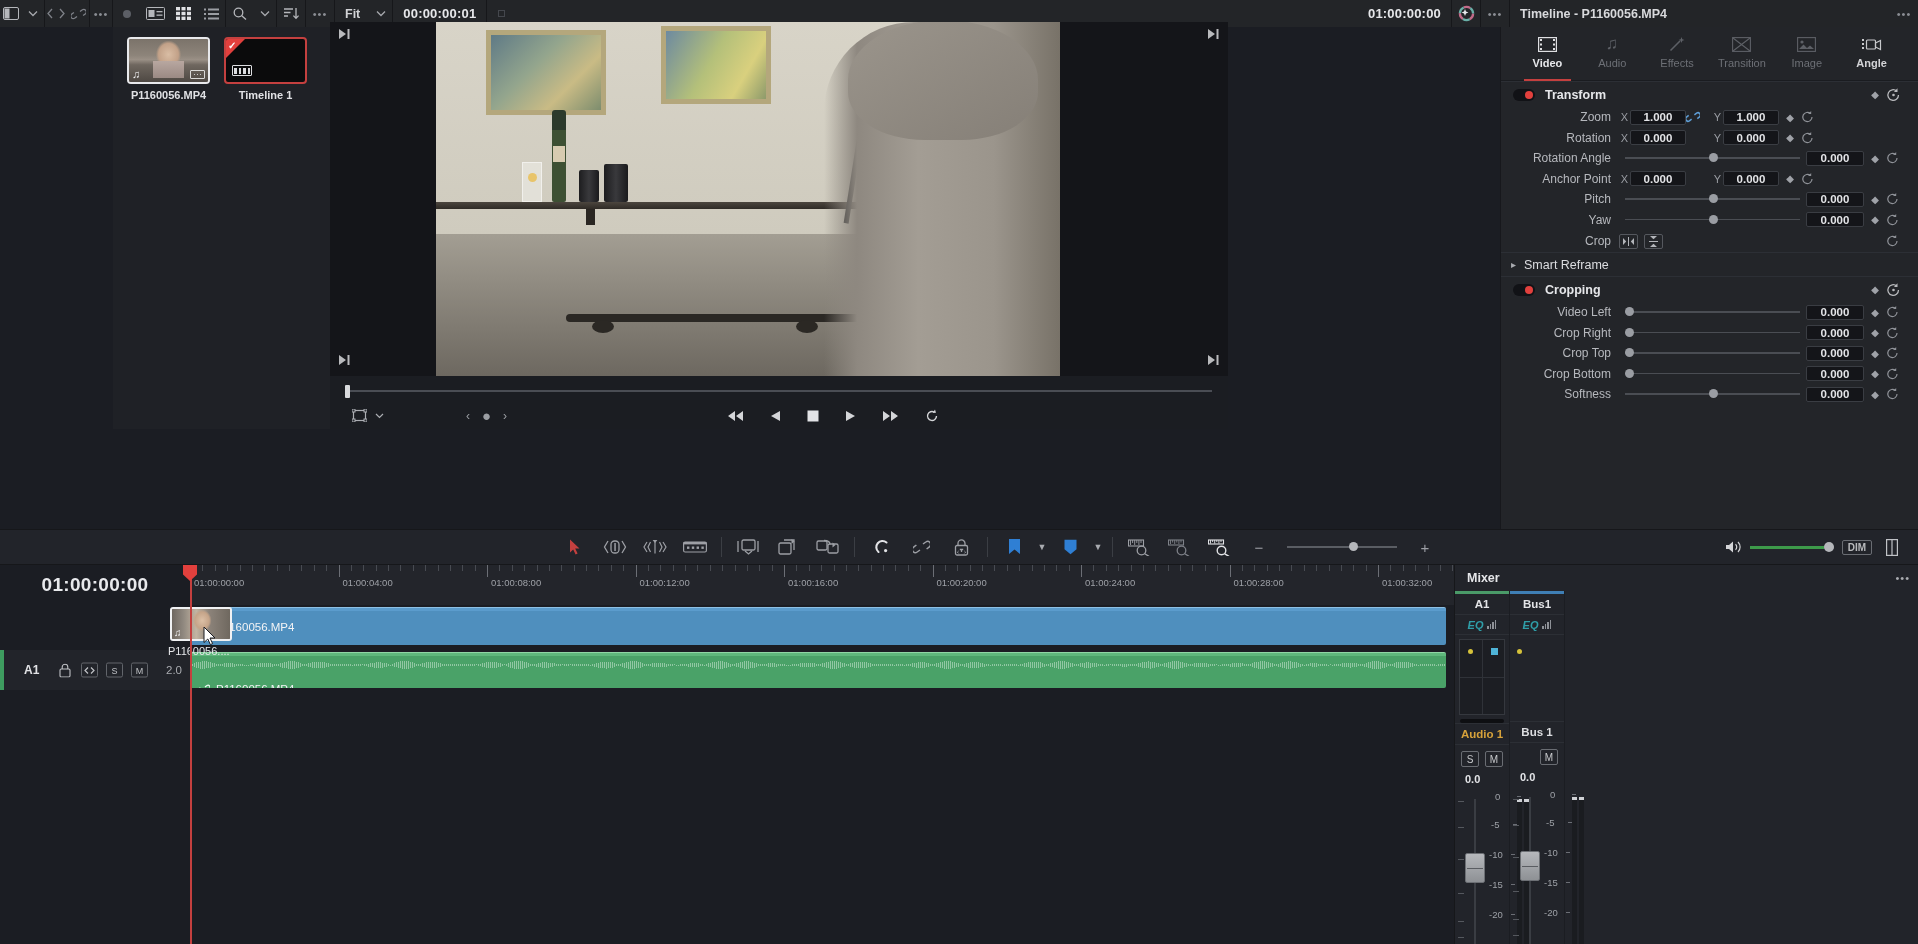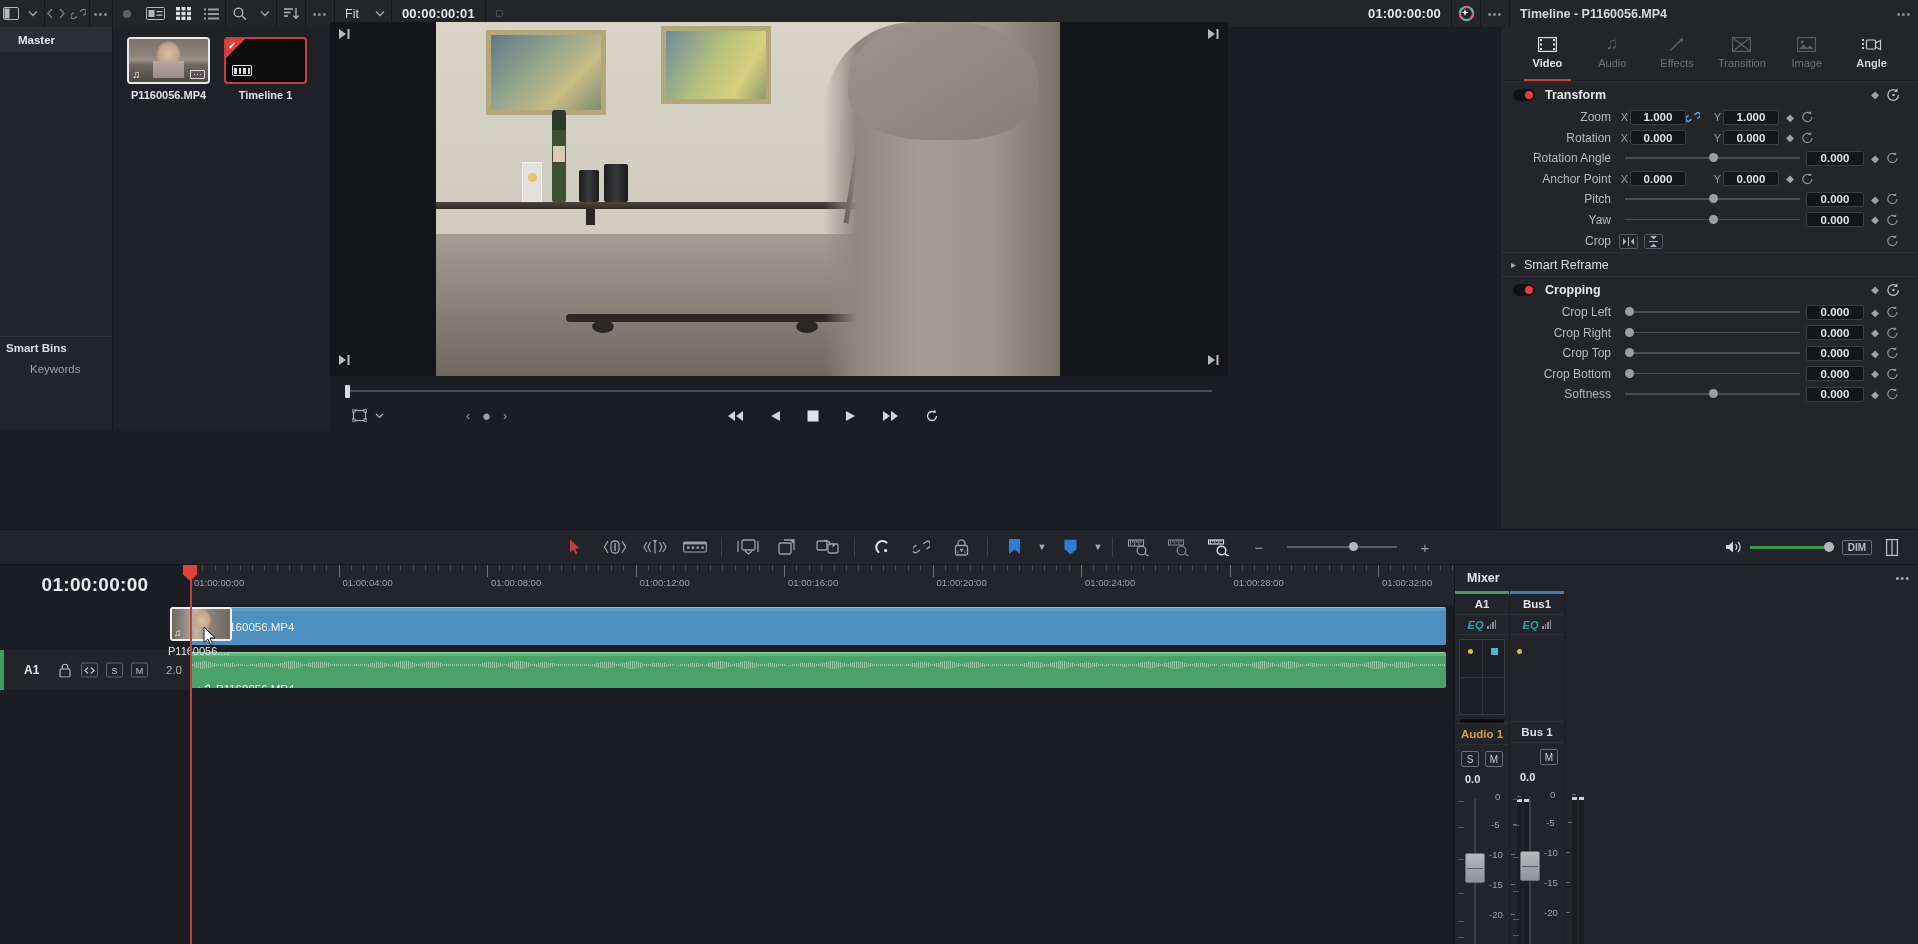--- a/index.html
+++ b/index.html
@@ -18,21 +18,21 @@
     position: absolute; left: 0; top: 0; width: 1918px; height: 27px;
     background: #232528; display: flex; align-items: center;
   }
   .tb-sep { width: 1px; height: 27px; background: #16171a; }
   .tb-btn {
     width: 28px; height: 27px; display: flex; align-items: center; justify-content: center;
     color: #8a8d93;
   }
   .tb-btn.w22 { width: 22px; }
   .tb-btn.active { color: #d8d9dc; }
-  .tb-label { font-size: 12.5px; color: #d2d3d6; font-weight: normal; padding: 0 10px; }
+  .tb-label { font-size: 12.5px; color: #d2d3d6; font-weight: bold; padding: 0 10px; }
   .tb-tc {
     font-size: 13px; color: #e6e7ea; font-weight: bold; letter-spacing: .2px;
     padding: 0 10px; font-family: "Liberation Sans", sans-serif;
   }
   .tb-spacer { flex: 1; }
   .tb-dot { width: 8px; height: 8px; border-radius: 50%; background: #5c5f66; }
   .tb-lilbox { width: 7px; height: 7px; border: 1px solid #44474d; }
   .insp-title { font-size: 12.5px; font-weight: bold; color: #d8d9dc; padding-left: 10px; }
 
   
@@ -515,25 +515,20 @@
         <path d="M7 4l1 2.4L10.4 7.4 8 8.5 7 11 6 8.5 3.6 7.4 6 6.4z" fill="#e8e9ec"></path>
       </svg>
     </div>
     <div class="tb-sep"></div>
     <div class="tb-btn" style="font-size:11px;letter-spacing:1px;">•••</div>
     <div class="tb-sep"></div>
     <div class="insp-title" style="width:380px;">Timeline - P1160056.MP4</div>
     <div class="tb-btn" style="font-size:11px;letter-spacing:1px;">•••</div>
   </div>
 
-  <div class="bin-sidebar">
-    <div class="bin-master">Master</div>
-    <div class="bin-smart">Smart Bins</div>
-    <div class="bin-kw">Keywords</div>
-  </div>
 
   <div class="pool">
     <div class="pool-items">
       <div class="pool-item">
         <div class="thumb vid">
           <div class="thumb-img"></div>
           <div class="thumb-music">♫</div>
           <div class="thumb-dots">
               <i></i>
               <i></i>
@@ -898,21 +893,21 @@
       <span class="rs on">
         <svg width="15" height="14" viewBox="0 0 15 14">
             <path d="M12.5 7a5.3 5.3 0 11-1.8-4" fill="none" stroke="currentColor" stroke-width="1.3"></path>
             <path d="M11.5 0.3v3.6H7.9z" fill="currentColor"></path>
             <circle cx="7.5" cy="7" r="1.3" fill="currentColor"></circle>
           </svg>
       </span>
     </div>
 
     <div class="row">
-      <span class="row-lb">Crop Left</span>
+      <span class="row-lb">Video Left</span>
       <span class="slider sl-start">
           <i></i>
         </span>
       <span class="num wide">0.000</span>
       <span class="kf">◆</span>
       <span class="rs">
         <svg width="13" height="12" viewBox="0 0 13 12">
             <path d="M11 6a4.6 4.6 0 11-1.6-3.5" fill="none" stroke="currentColor" stroke-width="1.2"></path>
             <path d="M10.2 0v3.1H7.1z" fill="currentColor"></path>
           </svg>

